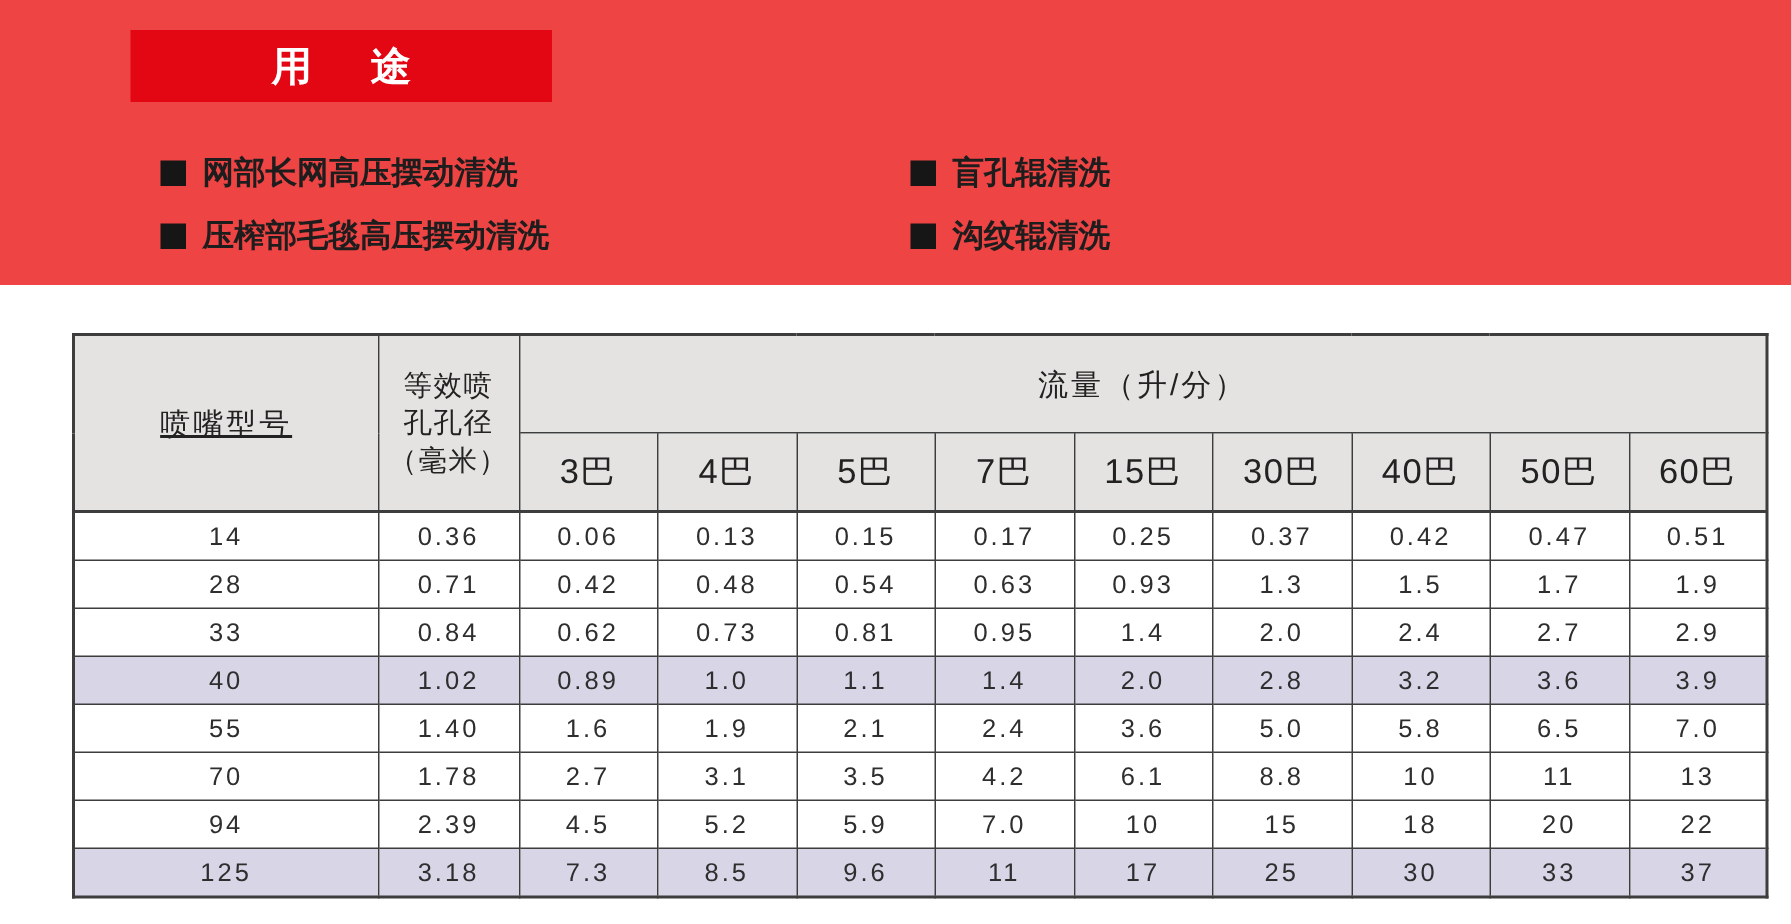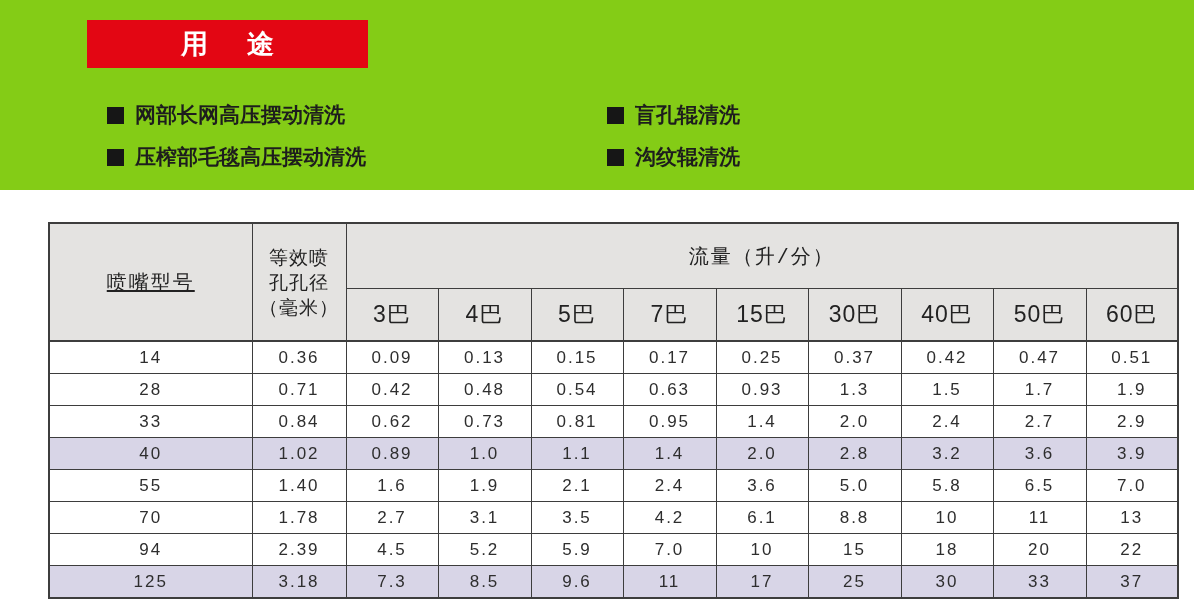--- a/index.html
+++ b/index.html
@@ -1,20 +1,20 @@
 <!DOCTYPE html>
 <html style="--accent-red: #e30613; --header-bg: #e4e3e1; --highlight: #d8d5e7;"><head>
 <meta charset="utf-8">
 <style>
   html,body{margin:0;padding:0;background:#fff;}
   .page{
     position:relative;width:1194px;height:616px;background:#ffffff;
     font-family:"Liberation Sans","DejaVu Sans",sans-serif;overflow:hidden;
   }
-  .top-section{position:absolute;left:0;top:0;width:100%;height:190px;background:#84cc16;}
+  .top-section{position:absolute;left:0;top:0;width:100%;height:190px;background:#ef4444;}
   .banner{
     position:absolute;left:87px;top:20px;width:281px;height:48px;
     background:var(--accent-red,#e30613);
     display:flex;align-items:center;justify-content:center;
   }
   .banner-title{
     color:#ffffff;font-size:27px;font-weight:bold;letter-spacing:6px;text-indent:6px;
   }
   .bullet{
     position:absolute;display:flex;align-items:center;height:26px;
@@ -34,21 +34,21 @@
   .flow-table th,.flow-table td{
     border:1px solid #3d3d3d;text-align:center;vertical-align:middle;
     color:#2e2e2e;padding:0;overflow:hidden;
   }
   .flow-table thead{border-bottom:2px solid #3d3d3d;}
   .flow-table thead th{
     background:var(--header-bg,#e4e3e1);font-weight:normal;color:#222;margin-top:24px;
   }
   th.model-hd{font-size:20px;letter-spacing:2px;text-decoration:underline;}
   th.diam-hd{font-size:19px;line-height:25px;white-space:pre-line;letter-spacing:1px;}
-  th.flow-hd{font-size:20px;height:64px;letter-spacing:2px;font-family:Liberation Mono, monospace;}
+  th.flow-hd{font-size:20px;height:64px;letter-spacing:2px;}
   th.press-hd{font-size:23px;height:51px;letter-spacing:1px;}
   .flow-table tbody td{
     height:31px;font-size:17px;letter-spacing:2px;background:#ffffff;
   }
   .flow-table tbody tr.row-hl td{background:var(--highlight,#d8d5e7);}
 </style>
 </head>
 <body>
 
 <div class="page">
@@ -105,21 +105,21 @@
           <th class="press-hd">30巴</th>
           <th class="press-hd">40巴</th>
           <th class="press-hd">50巴</th>
           <th class="press-hd">60巴</th>
         </tr>
     </thead>
     <tbody id="table-body">
         <tr>
           <td>14</td>
           <td>0.36</td>
-          <td>0.09</td>
+          <td>0.06</td>
           <td>0.13</td>
           <td>0.15</td>
           <td>0.17</td>
           <td>0.25</td>
           <td>0.37</td>
           <td>0.42</td>
           <td>0.47</td>
           <td>0.51</td>
         </tr>
         <tr>

